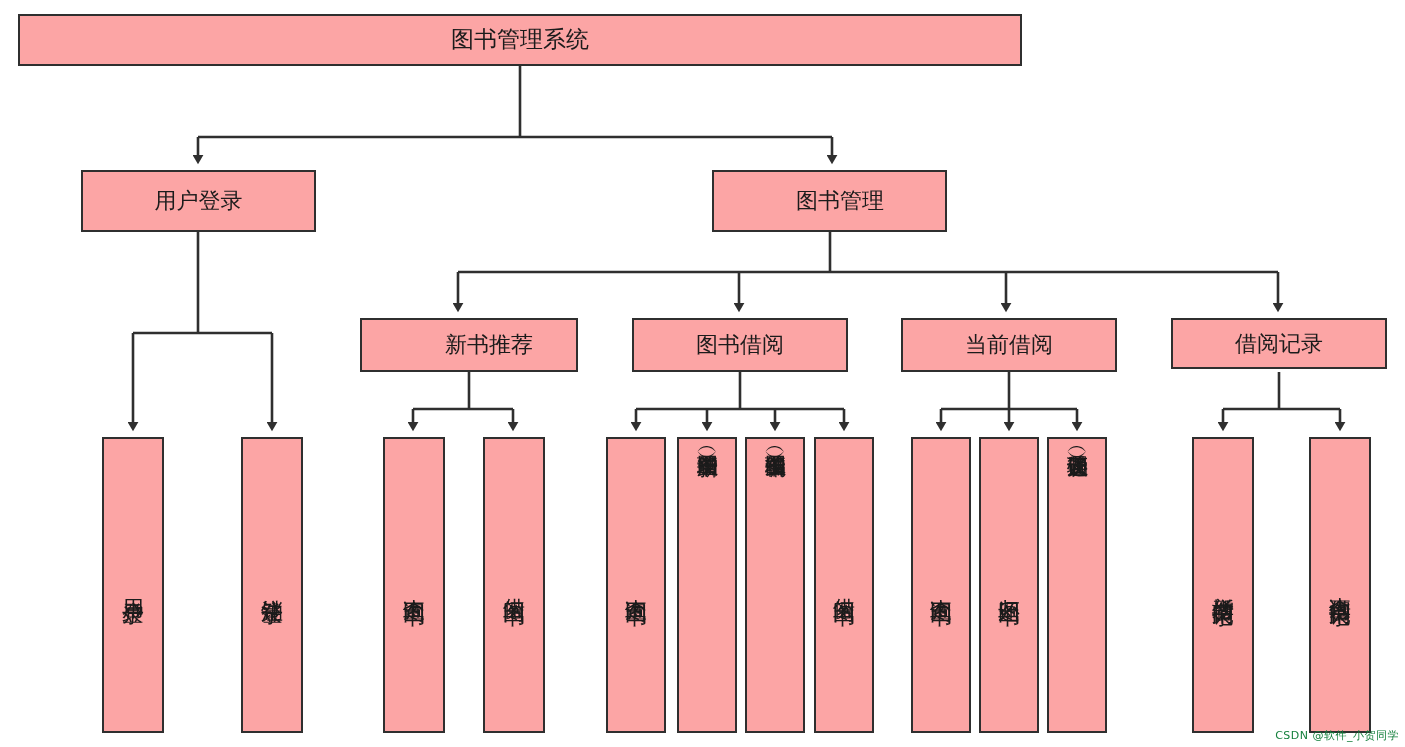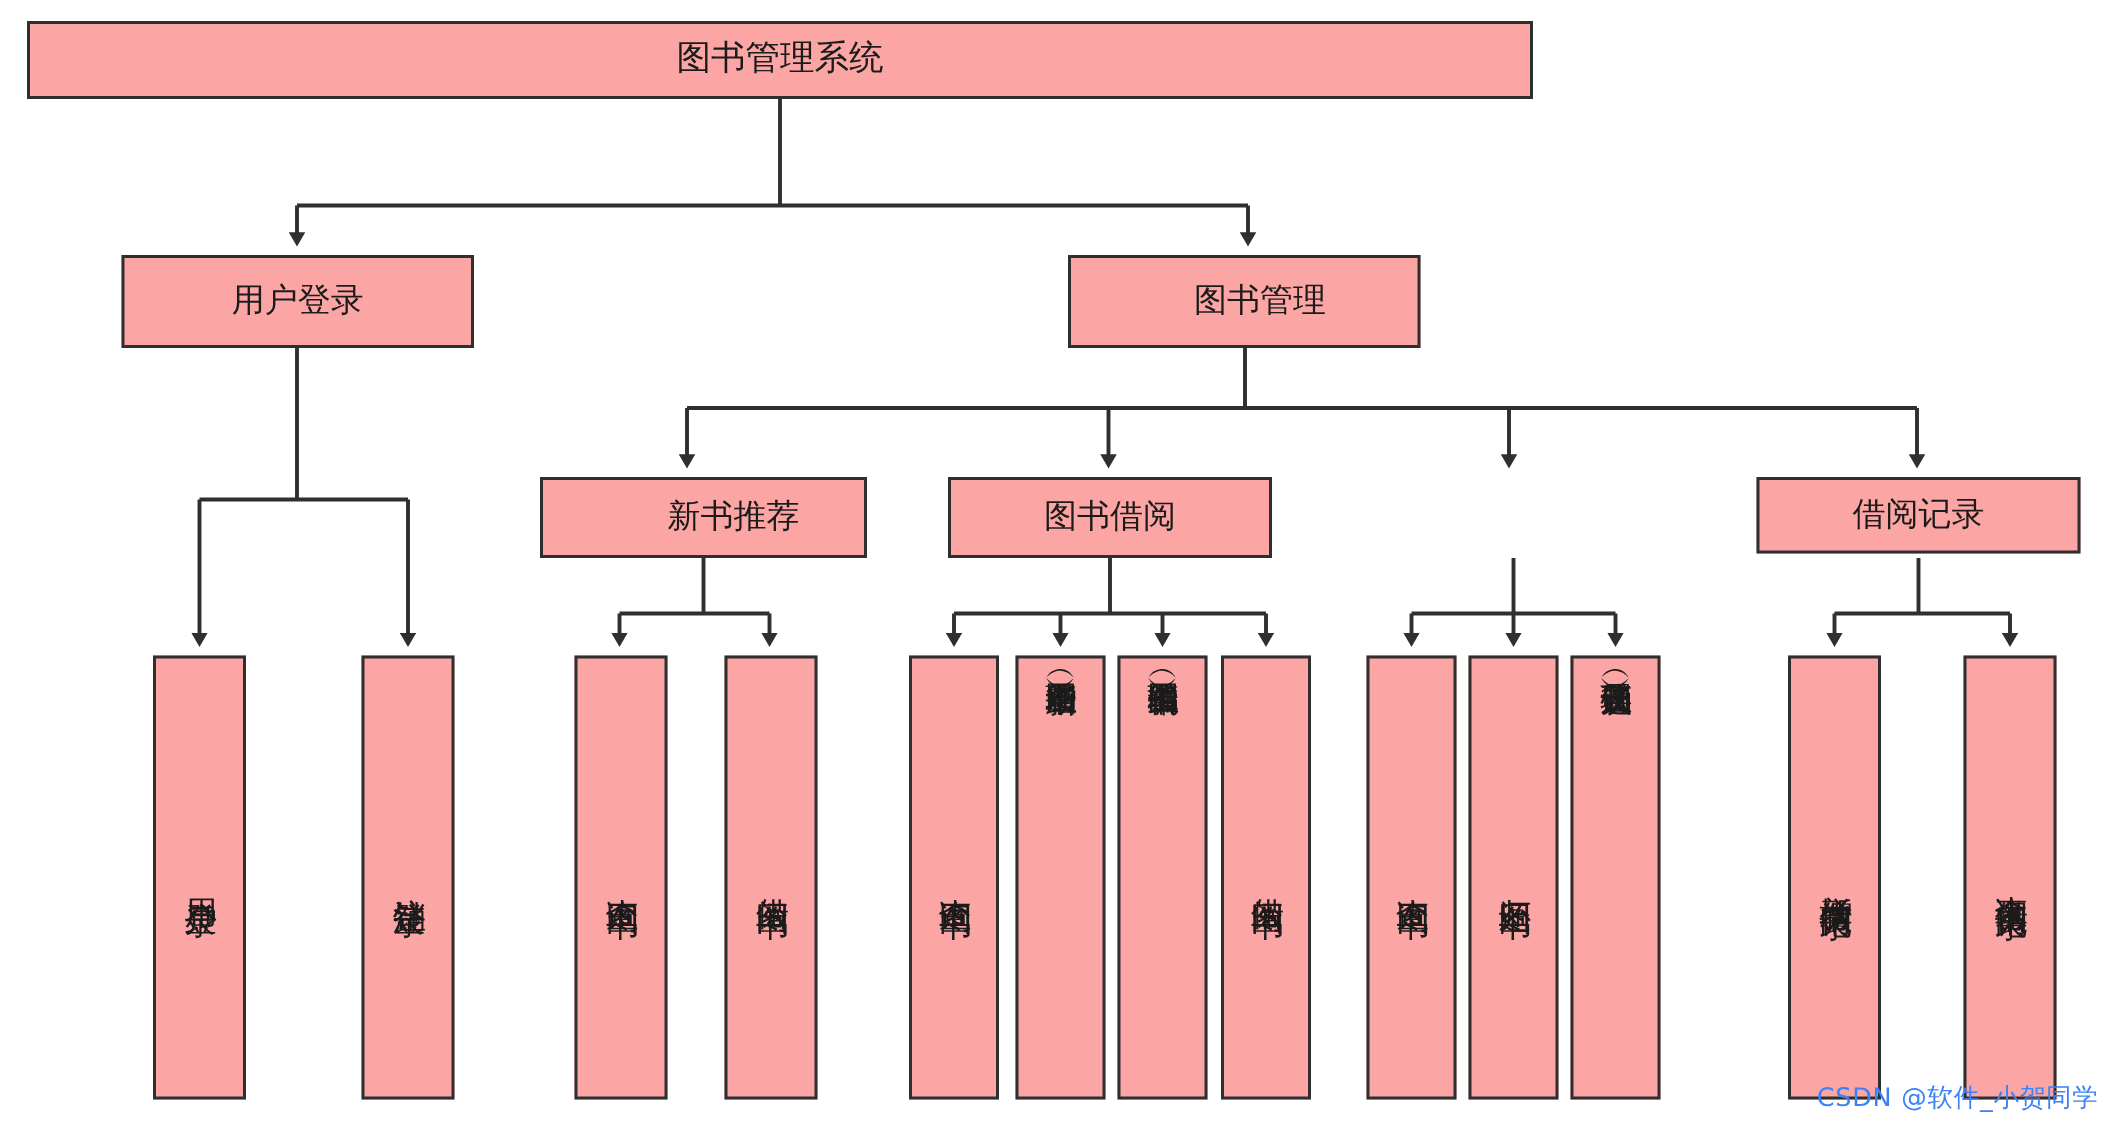--- a/index.html
+++ b/index.html
@@ -34,22 +34,22 @@
     line-height:1;
     white-space:nowrap;
   }
   .node.v.tight .lbl{font-size:21px;letter-spacing:0px;}
   .node.v.top .lbl{align-self:flex-start;}
 
   #watermark{
     position:absolute;
     right:6px;
     bottom:4px;
-    font-size:17px;
-    color:#3b82f6;
+    font-size:11px;
+    color:#15803d;
     letter-spacing:.5px;
     white-space:nowrap;
     pointer-events:none;
   }
 </style>
 </head>
 <body>
 
 <div id="stage">
 
@@ -113,20 +113,23 @@
   <div class="node h" style="left:712px;top:170px;width:235px;height:62px;padding-left:21px;">
     <span class="lbl">图书管理</span>
   </div>
 
   <div class="node h" style="left:360px;top:318px;width:218px;height:54px;padding-left:40px;">
     <span class="lbl">新书推荐</span>
   </div>
   <div class="node h" style="left:632px;top:318px;width:216px;height:54px;">
     <span class="lbl">图书借阅</span>
   </div>
+  <div class="node h" style="left:901px;top:318px;width:216px;height:54px;">
+    <span class="lbl">当前借阅</span>
+  </div>
   <div class="node h" style="left:1171px;top:318px;width:216px;height:51px;">
     <span class="lbl">借阅记录</span>
   </div>
 
   <div class="node v" style="left:102px;top:437px;width:62px;height:296px;">
     <span class="lbl">用户登录</span>
   </div>
   <div class="node v" style="left:241px;top:437px;width:62px;height:296px;">
     <span class="lbl">注销登录</span>
   </div>

